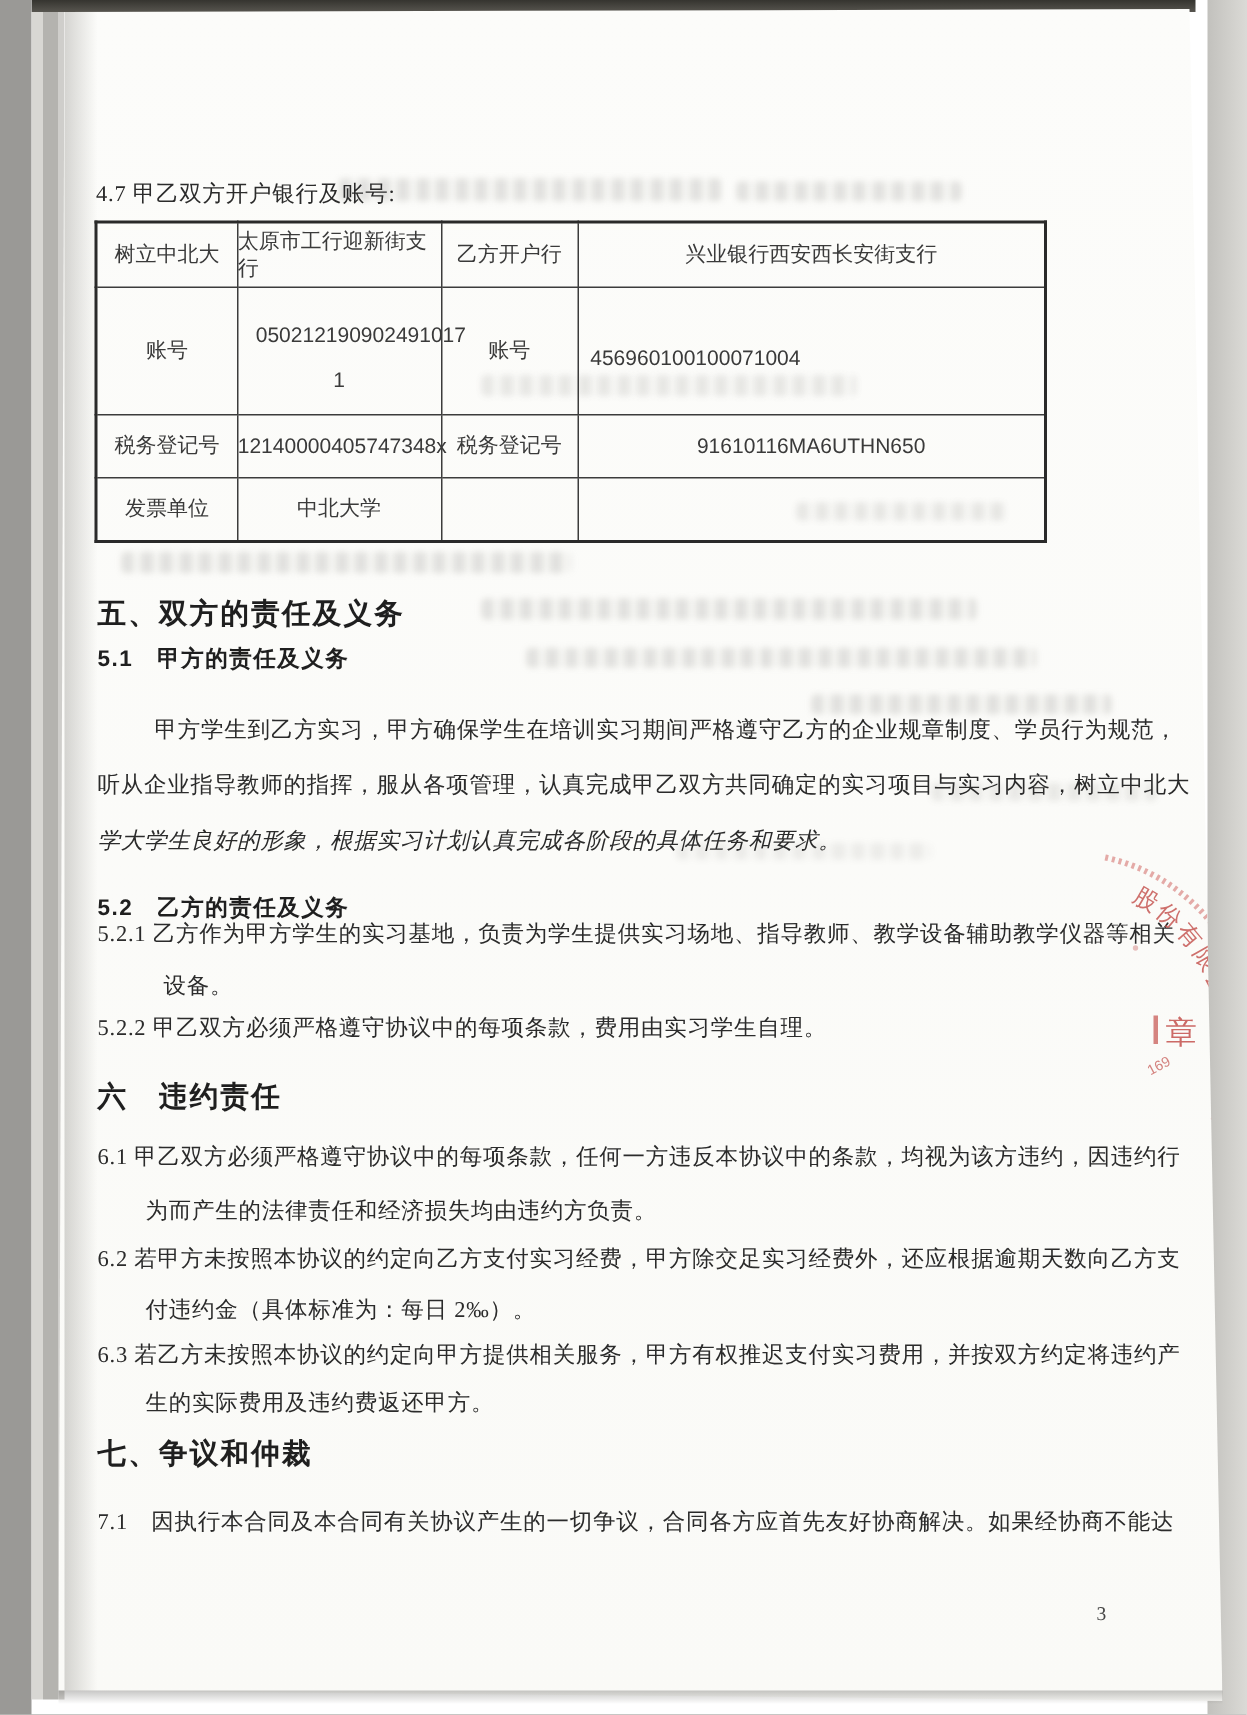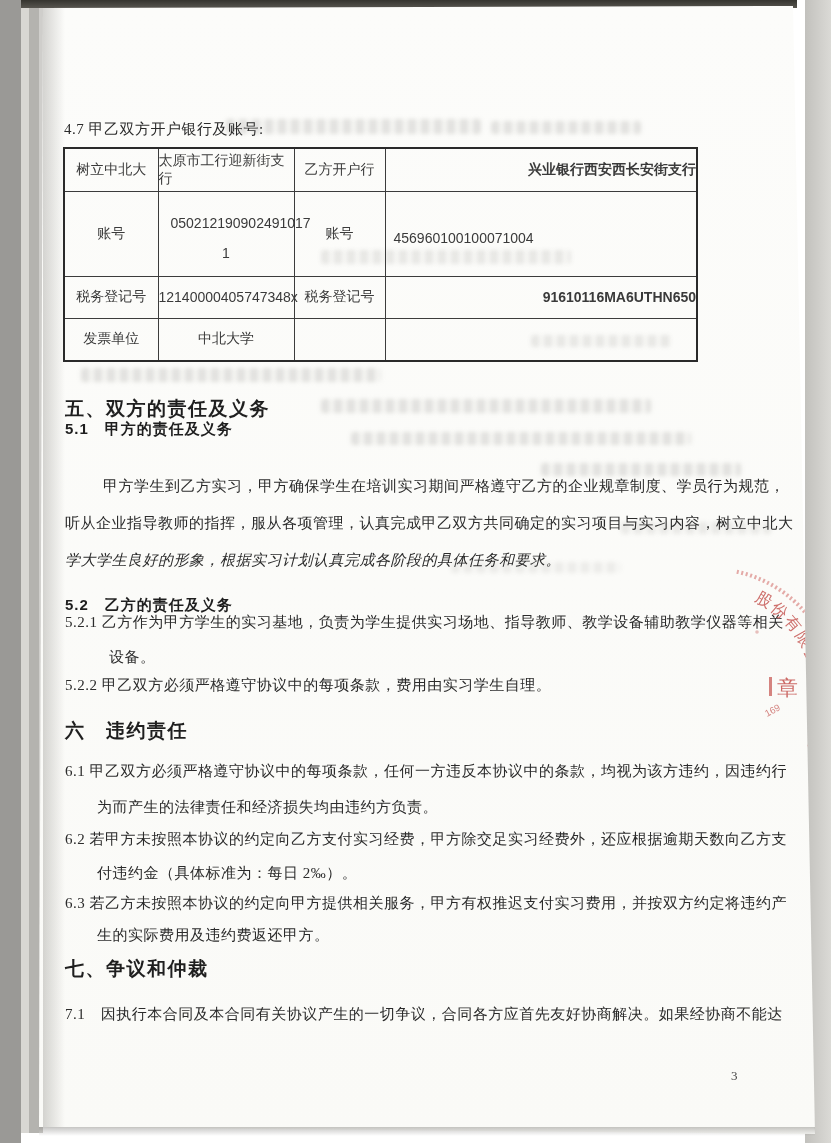--- a/index.html
+++ b/index.html
@@ -22,21 +22,21 @@
            font-family:"Liberation Sans","DejaVu Sans",sans-serif;letter-spacing:1.5px;color:#1f1f1f;}
   .subheading{position:absolute;white-space:nowrap;font-size:15px;font-weight:bold;
            font-family:"Liberation Sans","DejaVu Sans",sans-serif;letter-spacing:1px;color:#1f1f1f;}
   table.bank{position:absolute;left:42px;top:147px;width:633px;height:213px;
            border-collapse:collapse;table-layout:fixed;
            font-family:"Liberation Sans","DejaVu Sans",sans-serif;font-size:14px;color:#3a3a3a;
            border:2px solid #2a2a2a;}
   table.bank td{border:1px solid #3c3c3c;vertical-align:middle;padding:0;}
   td.lbl{text-align:center;}
   td.val{text-align:left;padding-left:12px;}
-  td.val4{text-align:right;padding-left:8px;font-weight:bold;}
+  td.val4{text-align:center;padding-left:8px;}
   td.vtop{vertical-align:top;}
   .acct-l1{padding:8px 0 0 12px;}
   .acct-l2{text-align:center;padding-top:14px;}
   .v4top{padding:8px 0 0 8px;}
   .pagenum{position:absolute;left:710px;top:1068px;font-size:13px;color:#444;}
   .smudge{position:absolute;border-radius:3px;filter:blur(2px);
      background:repeating-linear-gradient(90deg,rgba(125,123,118,.20) 0 8px,rgba(125,123,118,.04) 8px 13px);}
   .stamp-svg{position:absolute;left:700px;top:550px;overflow:hidden;}
 </style>
 </head>
@@ -98,21 +98,21 @@
       <tr style="height:43px;">
         <td class="lbl">发票单位</td>
         <td class="lbl">中北大学</td>
         <td class="lbl"></td>
         <td class="lbl"></td>
       </tr>
     </tbody>
       </table>
 
     <div class="heading" style="left:44px;top:396px;">五、双方的责任及义务</div>
-    <div class="subheading" style="left:44px;top:420px;">5.1　甲方的责任及义务</div>
+    <div class="subheading" style="left:44px;top:430px;">5.1　甲方的责任及义务</div>
     <div class="line" style="left:82px;top:477px;">甲方学生到乙方实习，甲方确保学生在培训实习期间严格遵守乙方的企业规章制度、学员行为规范，</div>
     <div class="line" style="left:44px;top:514px;">听从企业指导教师的指挥，服从各项管理，认真完成甲乙双方共同确定的实习项目与实习内容，树立中北大</div>
     <div class="line" style="left:44px;top:551px;font-style:italic;">学大学生良好的形象，根据实习计划认真完成各阶段的具体任务和要求。</div>
     <div class="subheading" style="left:44px;top:596px;">5.2　乙方的责任及义务</div>
     <div class="line" style="left:44px;top:613px;">5.2.1 乙方作为甲方学生的实习基地，负责为学生提供实习场地、指导教师、教学设备辅助教学仪器等相关</div>
     <div class="line" style="left:88px;top:648px;">设备。</div>
     <div class="line" style="left:44px;top:676px;">5.2.2 甲乙双方必须严格遵守协议中的每项条款，费用由实习学生自理。</div>
 
     <div class="heading" style="left:44px;top:718px;">六　违约责任</div>
     <div class="line" style="left:44px;top:762px;">6.1 甲乙双方必须严格遵守协议中的每项条款，任何一方违反本协议中的条款，均视为该方违约，因违约行</div>

